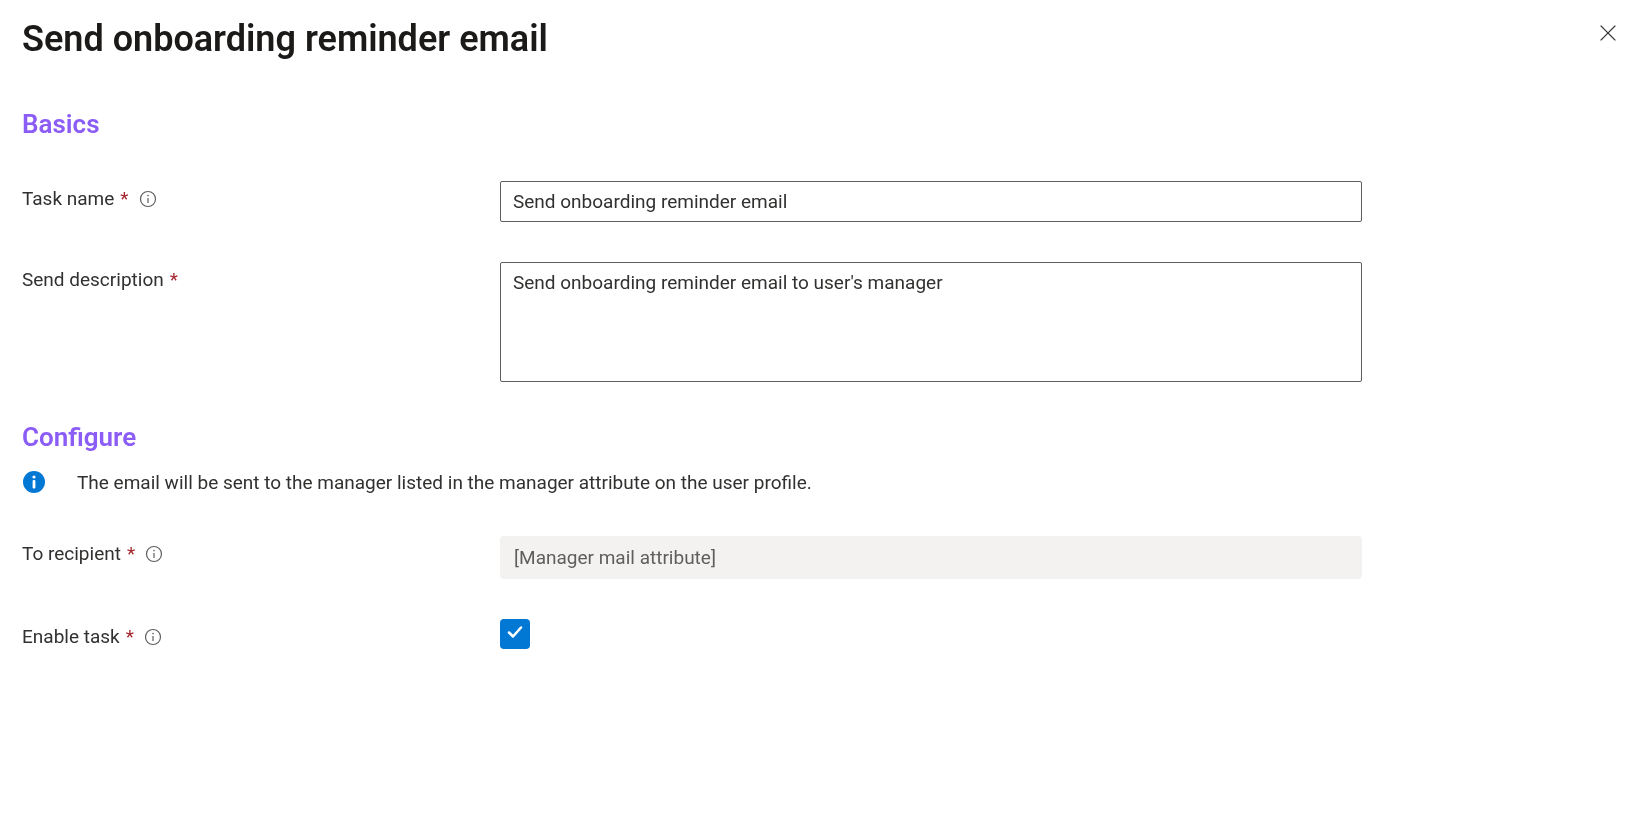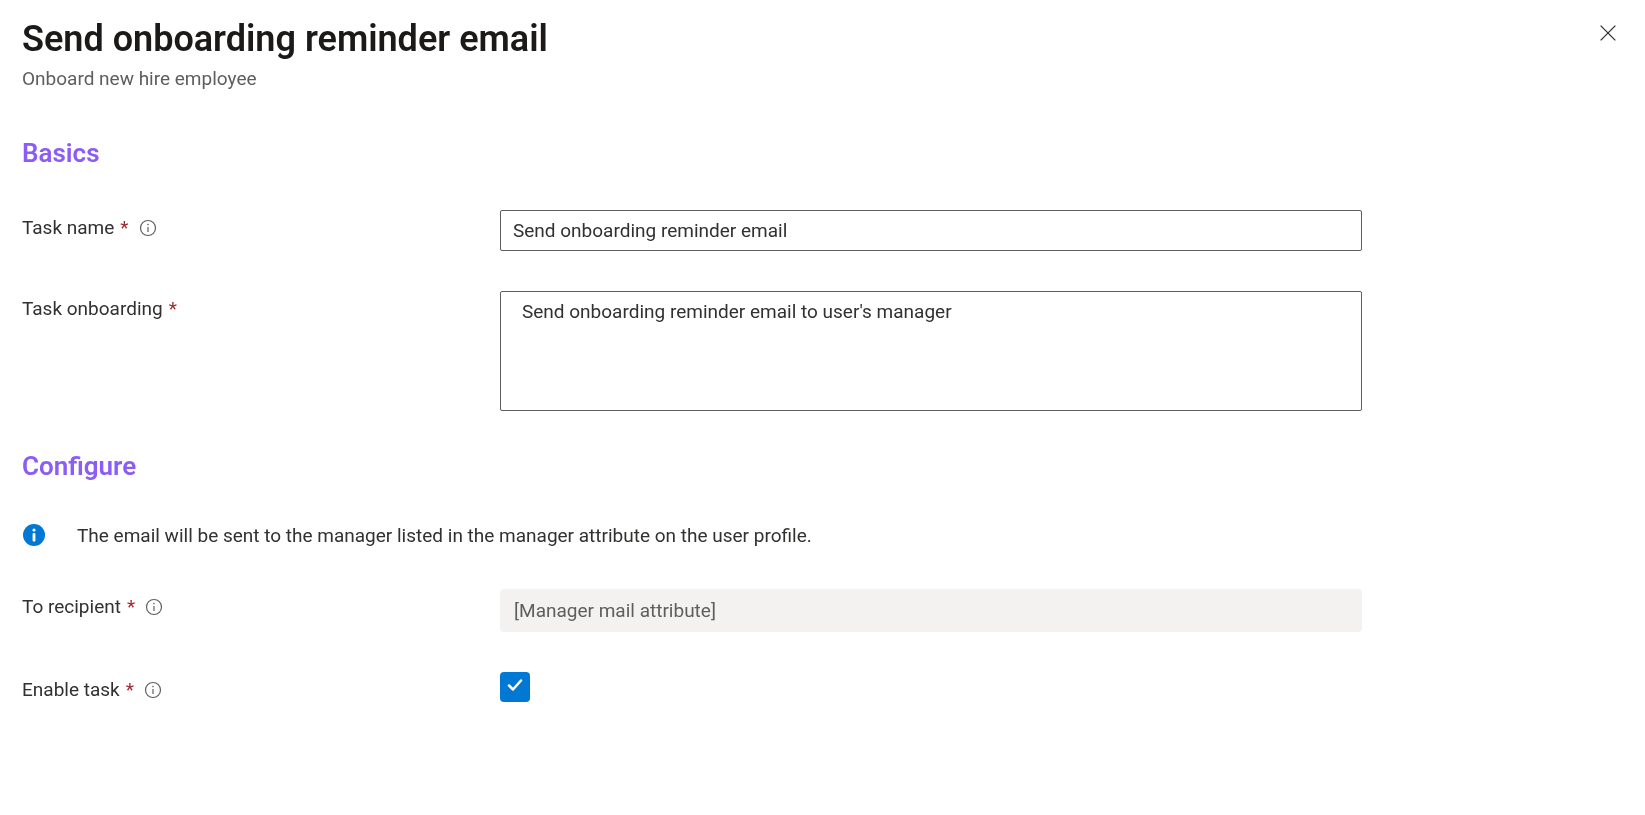--- a/index.html
+++ b/index.html
@@ -50,21 +50,21 @@
     }
     .section-heading {
       font-size: 26px;
       font-weight: 600;
       color: #8b5cf6;
       margin-top: 48px;
       margin-bottom: 42px;
     }
     .section-heading.configure {
       margin-top: 28px;
-      margin-bottom: 42px;
+      margin-bottom: 18px;
     }
     .form-row {
       display: flex;
       align-items: flex-start;
       margin-bottom: 40px;
       margin-top: 40px;
     }
     .form-label {
       width: 478px;
       flex-shrink: 0;
@@ -99,21 +99,21 @@
       font-size: 19px;
       font-family: inherit;
       color: #323130;
       background: #ffffff;
     }
     .textarea-input {
       width: 862px;
       height: 120px;
       border: 1px solid #605e5c;
       border-radius: 2px;
-      padding: 8px 21px;
+      padding: 8px 12px;
       font-size: 19px;
       font-family: inherit;
       color: #323130;
       background: #ffffff;
       resize: none;
     }
     .info-banner {
       display: flex;
       align-items: center;
       gap: 31px;
@@ -160,21 +160,20 @@
       margin-top: 35px;
       margin-bottom: 10px;
     }
   </style>
 </head>
 <body>
 
 <div class="header">
   <div class="title-block">
     <h1 class="page-title">Send onboarding reminder email</h1>
-    <div class="page-subtitle">Onboard new hire employee</div>
   </div>
   <button class="close-btn">
     <span>
       <svg viewBox="0 0 24 24" fill="none" stroke="#323130" stroke-width="1.4">
         <line x1="4" y1="4" x2="20" y2="20"></line>
         <line x1="20" y1="4" x2="4" y2="20"></line>
       </svg>
     </span>
   </button>
 </div>
@@ -191,21 +190,21 @@
         <circle cx="9" cy="5.6" r="0.8" fill="#605e5c" stroke="none"></circle>
         <line x1="9" y1="8" x2="9" y2="13"></line>
       </svg>
     </span>
   </div>
   <input type="text" class="text-input" value="Send onboarding reminder email" style="">
 </div>
 
 <div class="form-row">
   <div class="form-label">
-    <span>Task onboarding</span>
+    <span>Send description</span>
     <span class="required">*</span>
   </div>
   <textarea class="textarea-input" style="">Send onboarding reminder email to user's manager</textarea>
 </div>
 
 <h2 class="section-heading configure">Configure</h2>
 
 <div class="info-banner">
   <span class="info-banner-icon">
     <svg viewBox="0 0 24 24">

